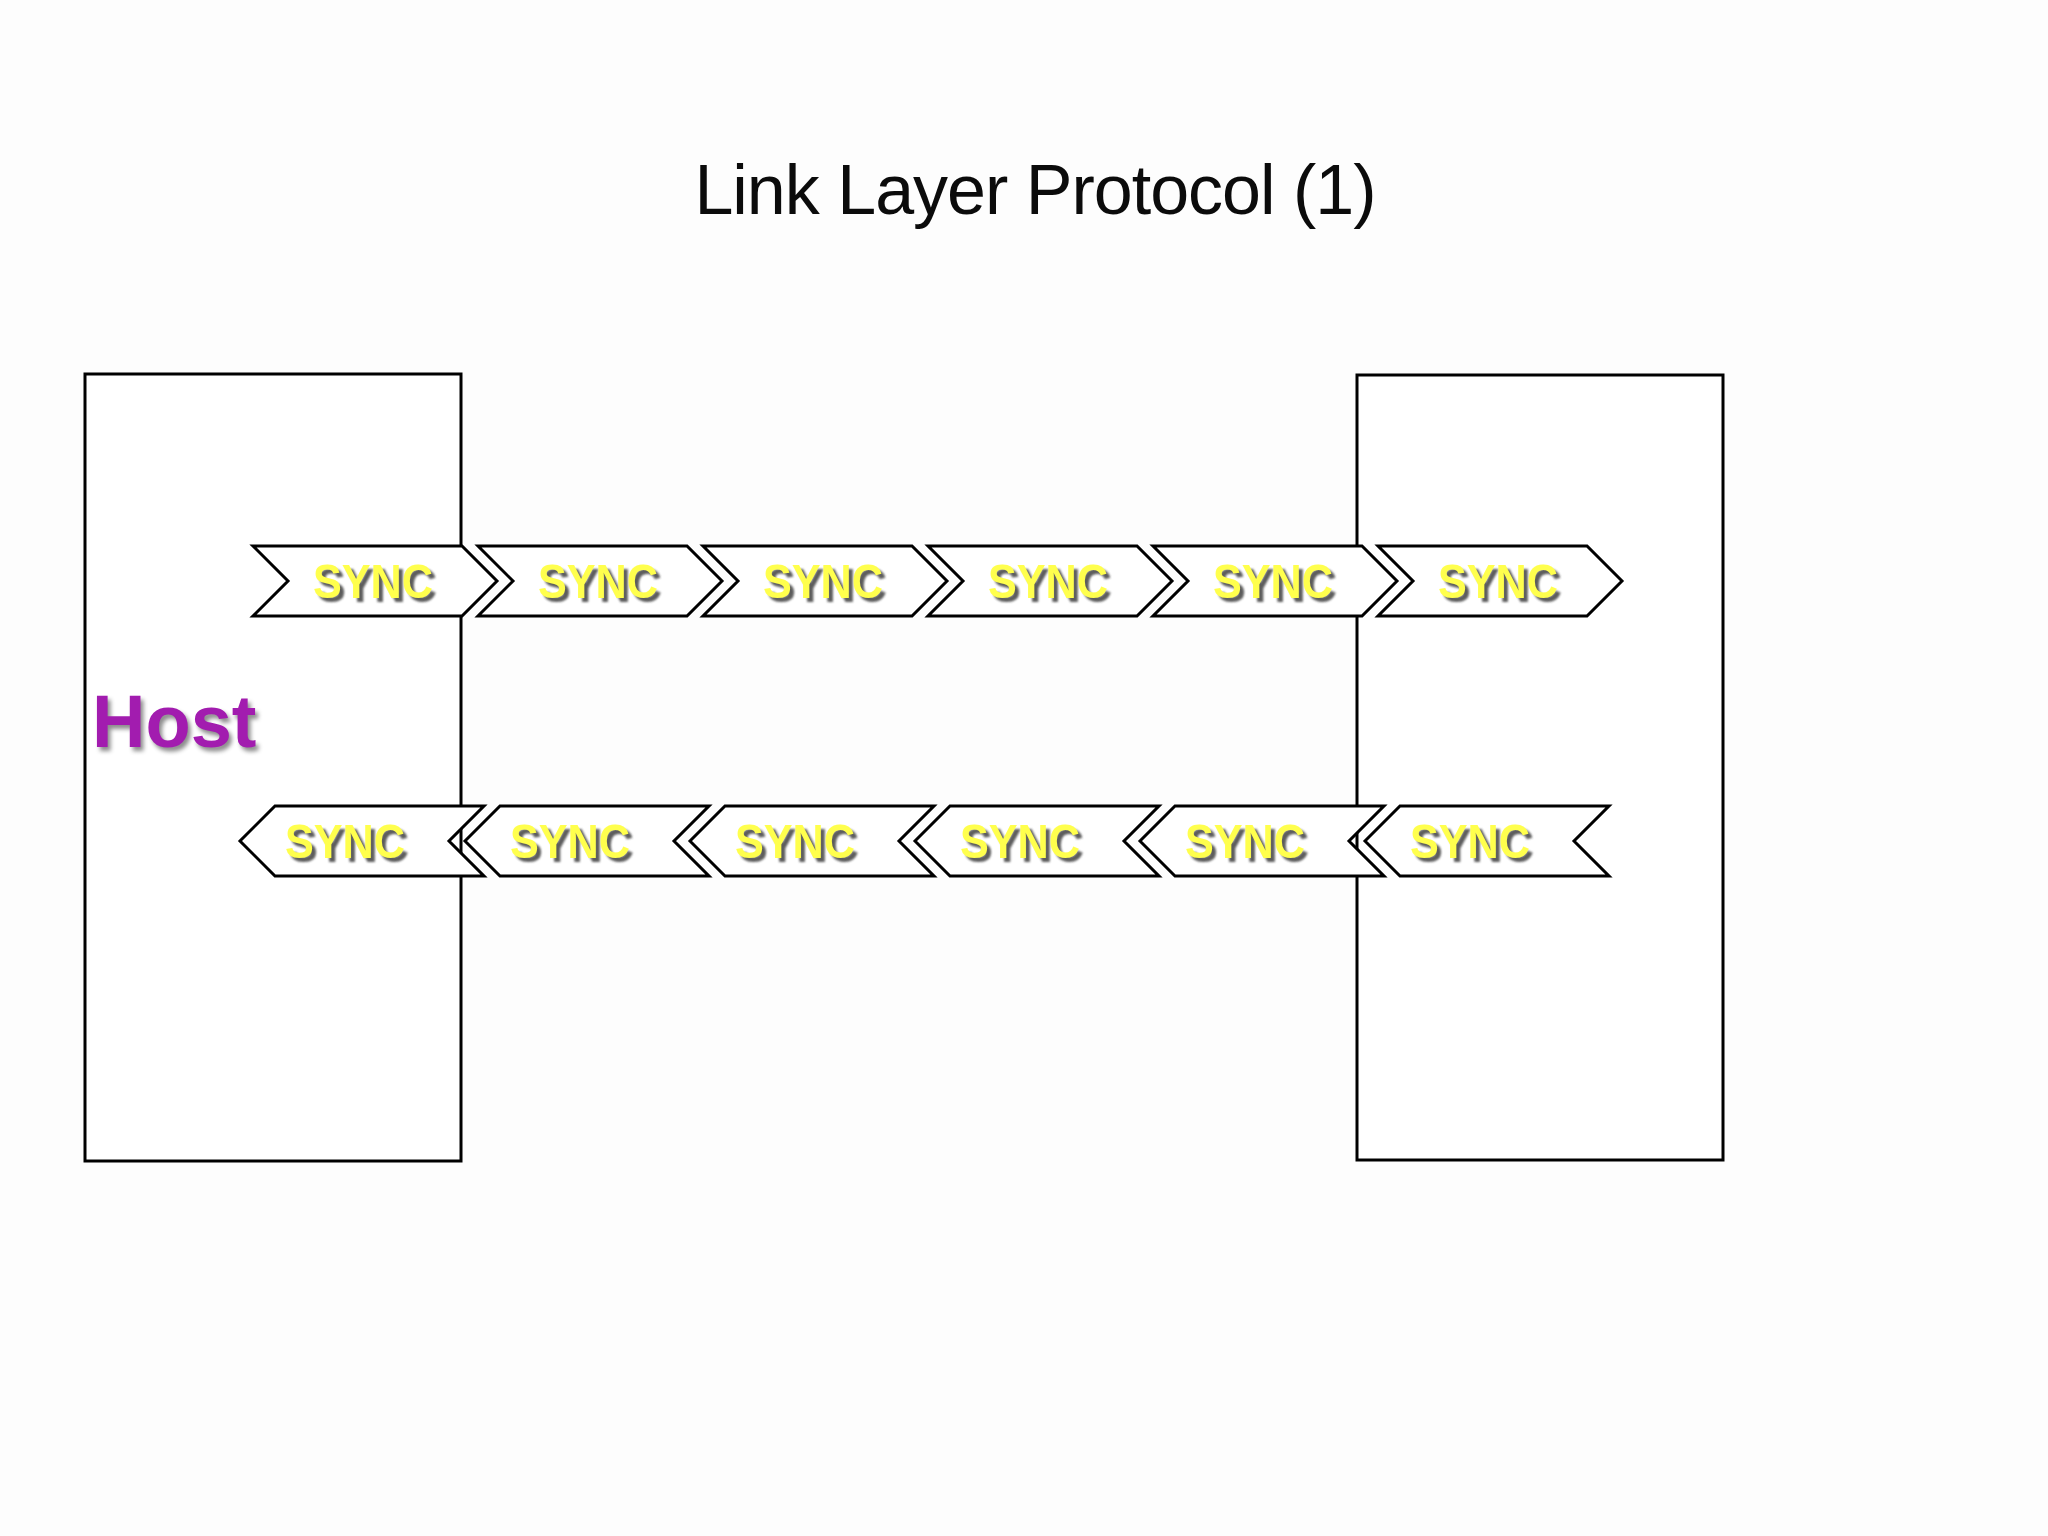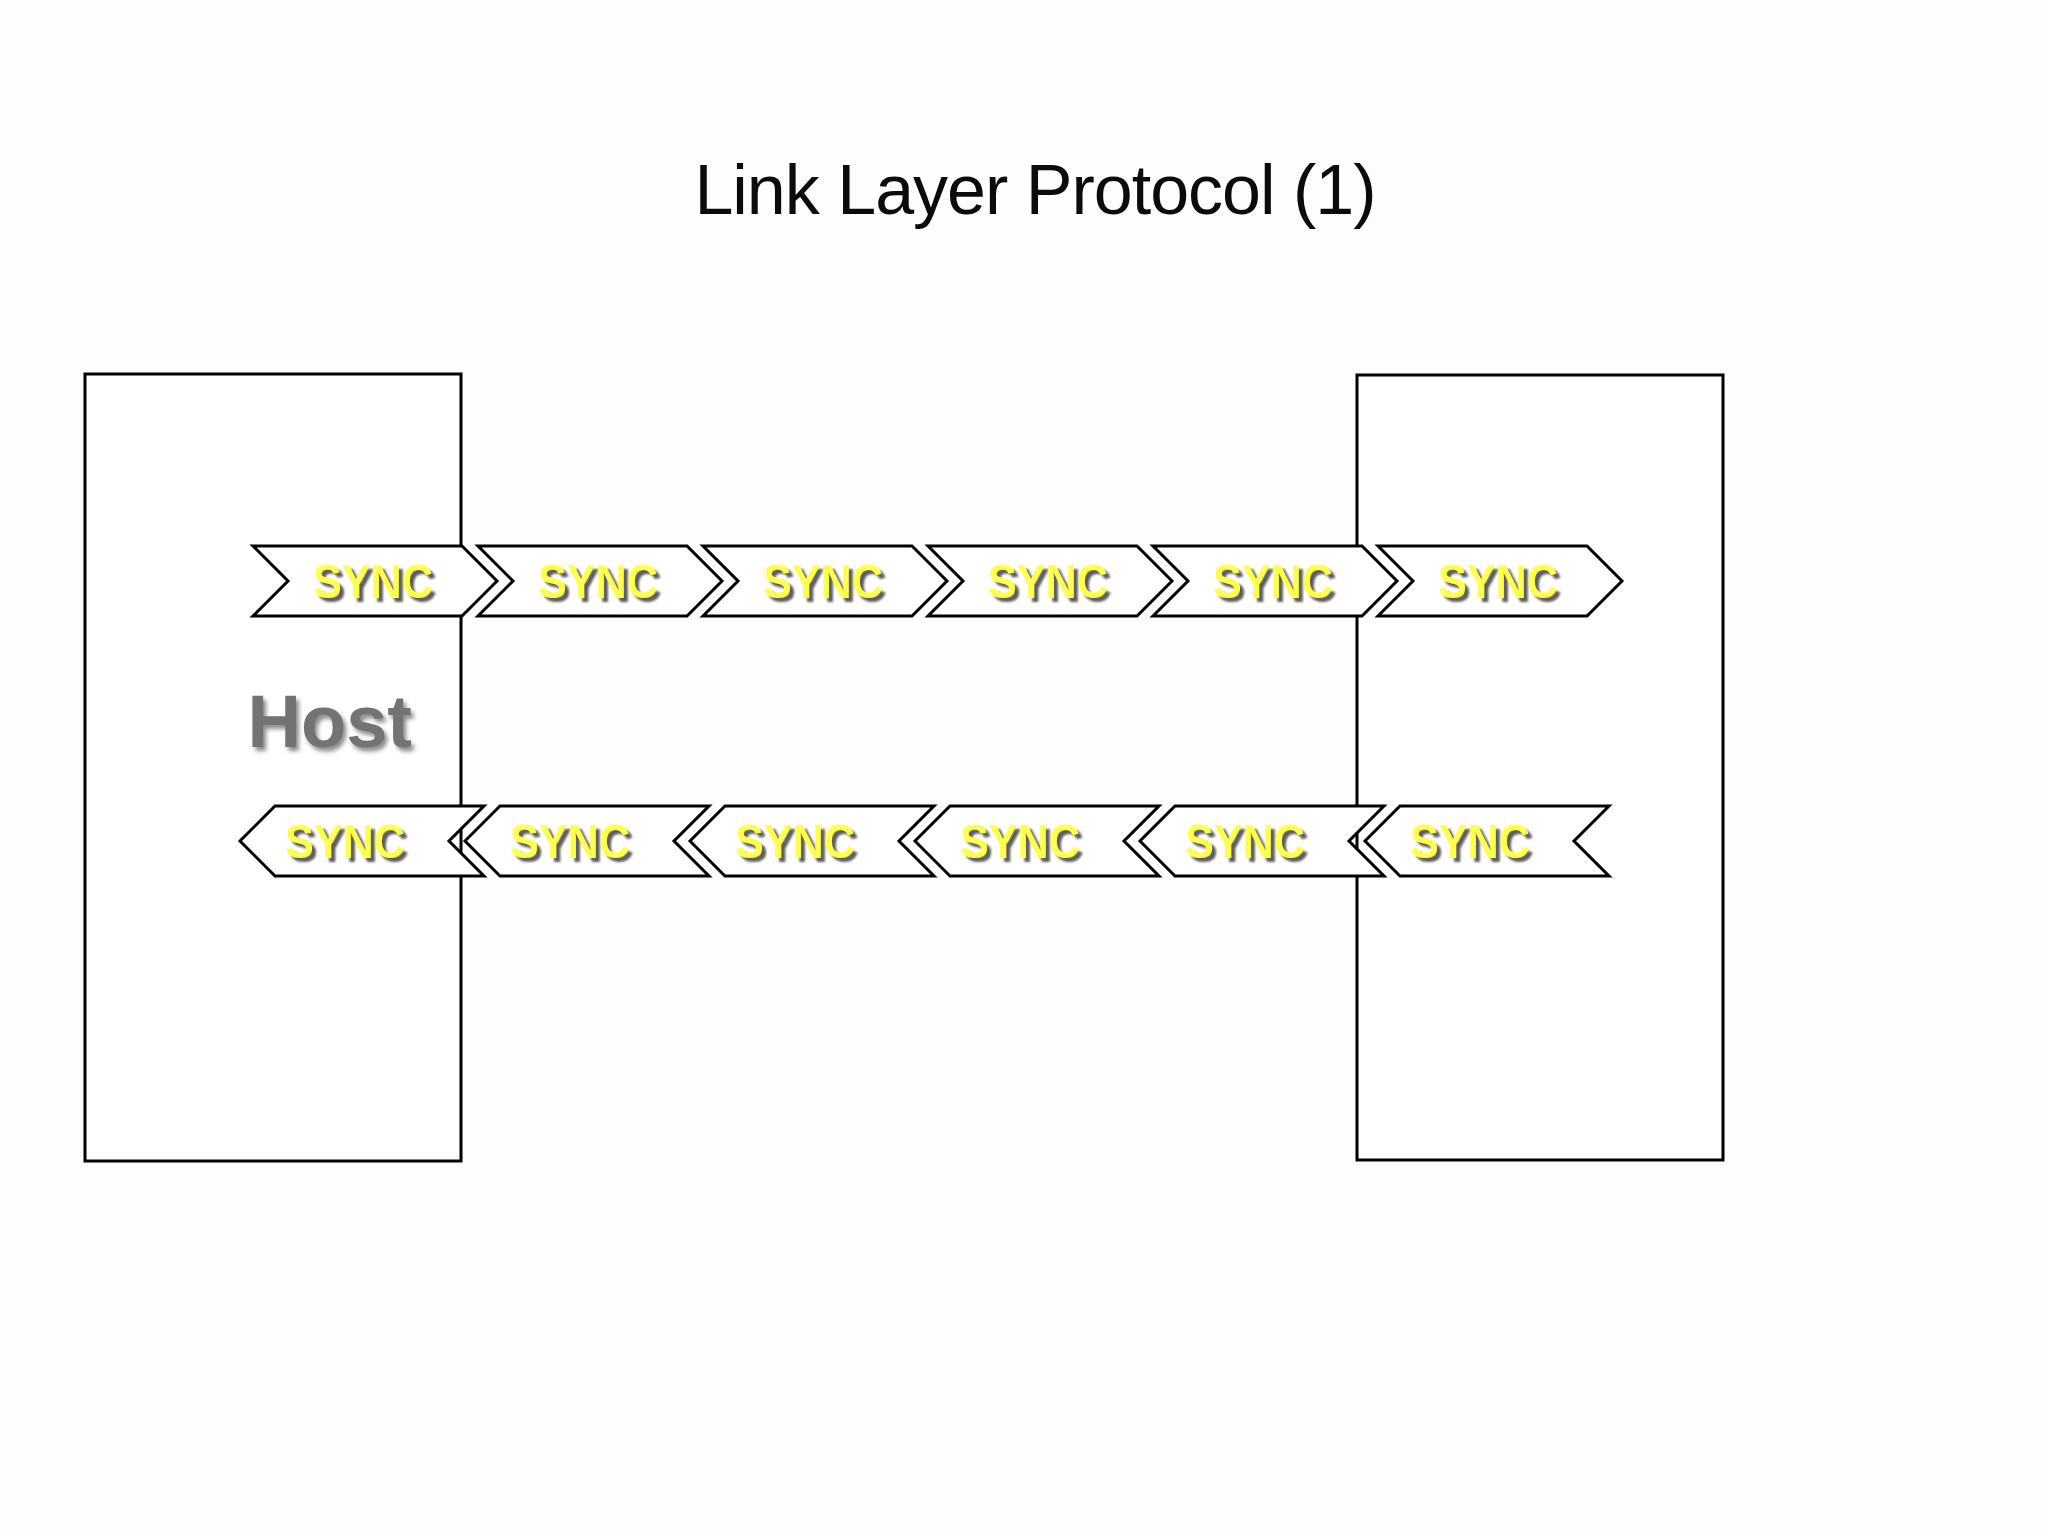--- a/index.html
+++ b/index.html
@@ -22,22 +22,22 @@
     letter-spacing: -1px;
     color: #0b0b0b;
     white-space: nowrap;
   }
   .endpoint-label {
     position: absolute;
     top: 682px;
     font-size: 74px;
     line-height: 80px;
     font-weight: 700;
-    color: #737373;
-    text-align: right;
+    color: #a21caf;
+    text-align: left;
     text-shadow: 3px 4px 4px rgba(0,0,0,0.45);
     white-space: nowrap;
   }
   .endpoint-label.host   { left: 92px;   width: 320px; }
   .endpoint-label.device { left: 1354px; width: 320px; }
   svg.diagram { position: absolute; left: 0; top: 0; }
   .box { fill: #ffffff; stroke: #000000; stroke-width: 3; }
   .chevron { fill: #ffffff; stroke: #000000; stroke-width: 3; stroke-linejoin: miter; }
   .sync-text {
     font-family: "Liberation Sans", sans-serif;

